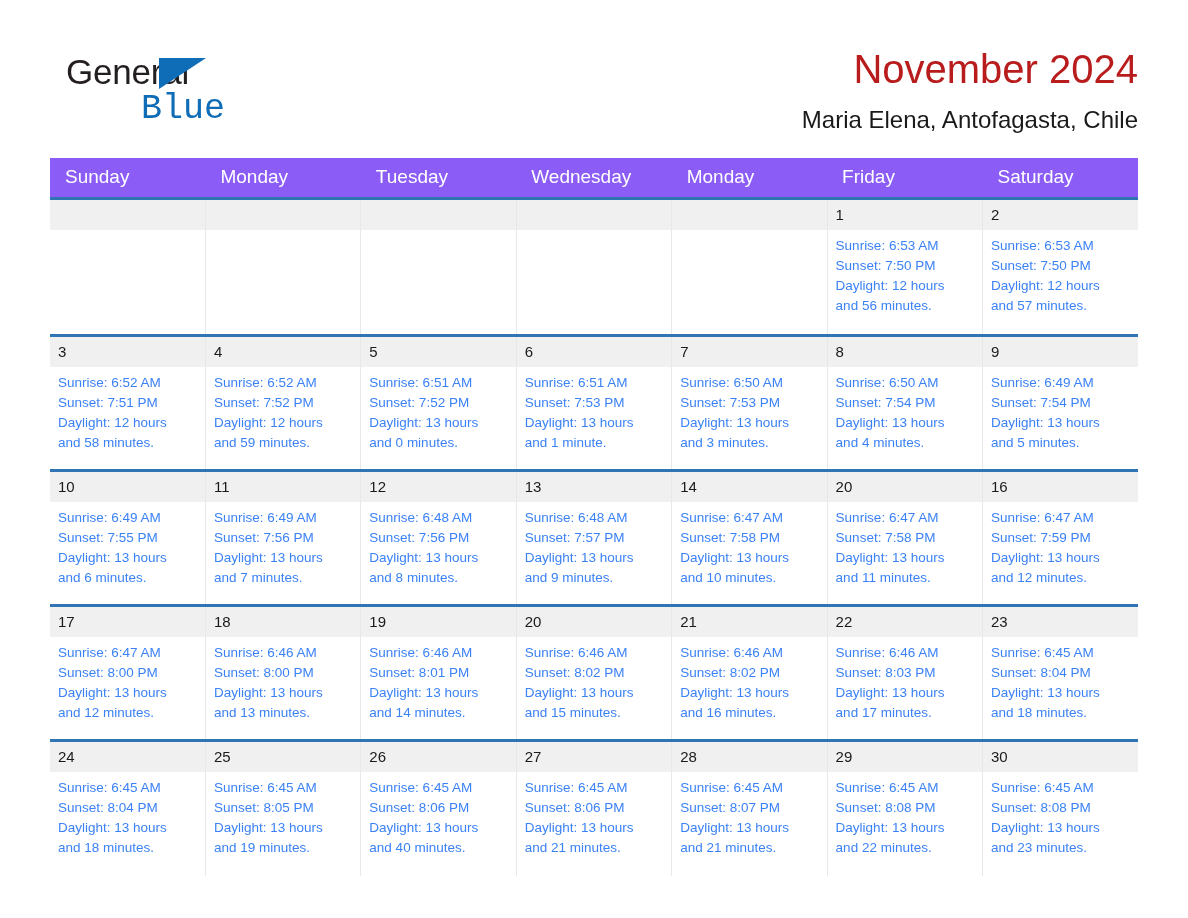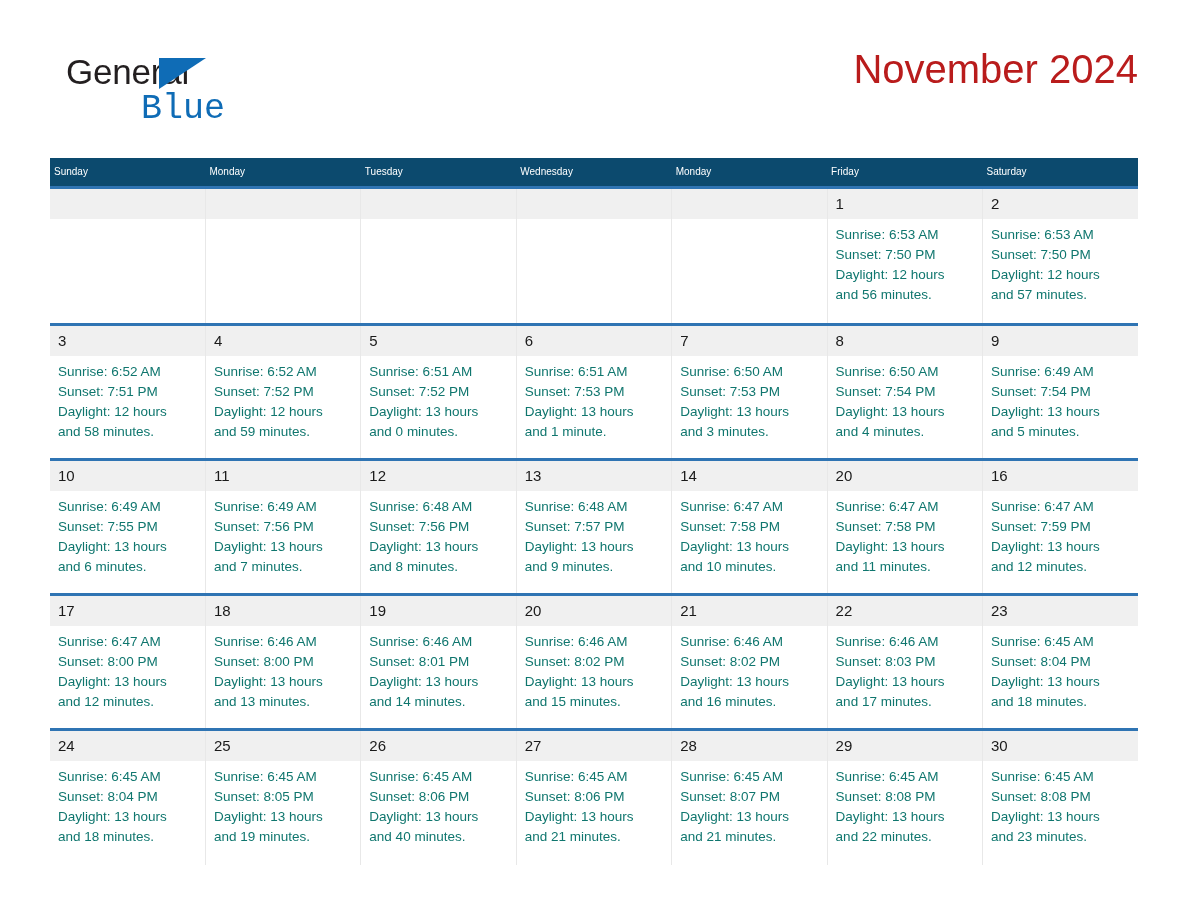--- a/index.html
+++ b/index.html
@@ -96,26 +96,26 @@
   
   .calendar {
     position: absolute;
     left: 50px;
     top: 158px;
     width: 1088px;
     border-collapse: collapse;
     table-layout: fixed;
   }
   .calendar th {
-    background: #0c4a6e;
+    background: #8b5cf6;
     color: #ffffff;
-    font-size: 10px;
+    font-size: 19px;
     font-weight: normal;
     text-align: left;
-    padding: 8px 0 9px 4px;
+    padding: 8px 0 9px 15px;
     width: 155.43px;
     box-sizing: border-box;
     border: none;
   }
   .calendar td {
     vertical-align: top;
     padding: 0;
     border-top: 3px solid #2f74b3;
     border-right: 1px solid #e8e8e8;
     background: #ffffff;
@@ -136,21 +136,21 @@
     min-height: 19px;
     line-height: 19px;
   }
   .daynum.empty {
     color: transparent;
   }
   .dayinfo {
     padding: 6px 8px 0 8px;
     font-size: 13.5px;
     line-height: 20px;
-    color: #0f766e;
+    color: #3b82f6;
   }
   .dayinfo div {
     white-space: nowrap;
   }
 </style>
 </head>
 <body>
 
 <div class="page">
 
@@ -159,20 +159,21 @@
     <div class="logo">
       <div class="logo-line1">
         <span class="logo-general">General</span>
         <span class="logo-tri"></span>
       </div>
       <div class="logo-line2">Blue</div>
     </div>
 
     <div class="title-block">
       <div class="cal-title">November 2024</div>
+      <div class="cal-subtitle">Maria Elena, Antofagasta, Chile</div>
     </div>
 
   </div>
 
   <table class="calendar">
     <thead>
       <tr>
         <th>Sunday</th>
         <th>Monday</th>
         <th>Tuesday</th>

